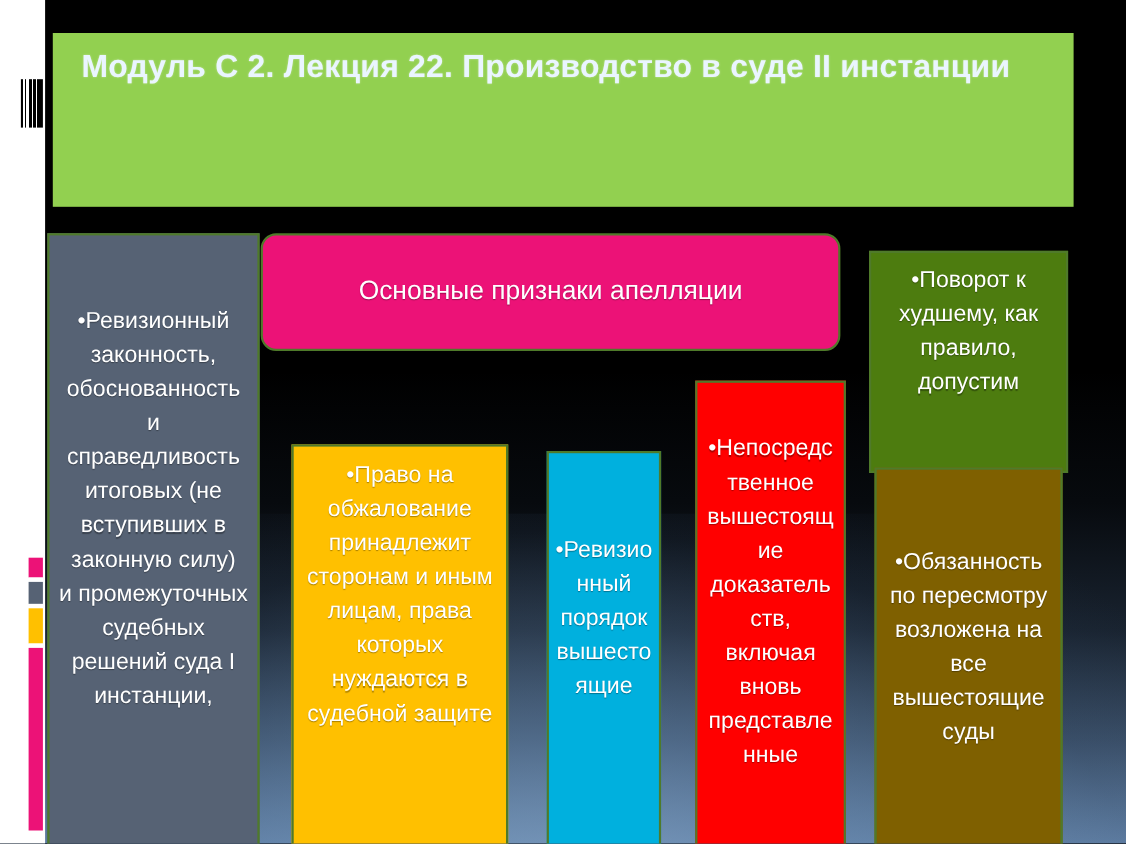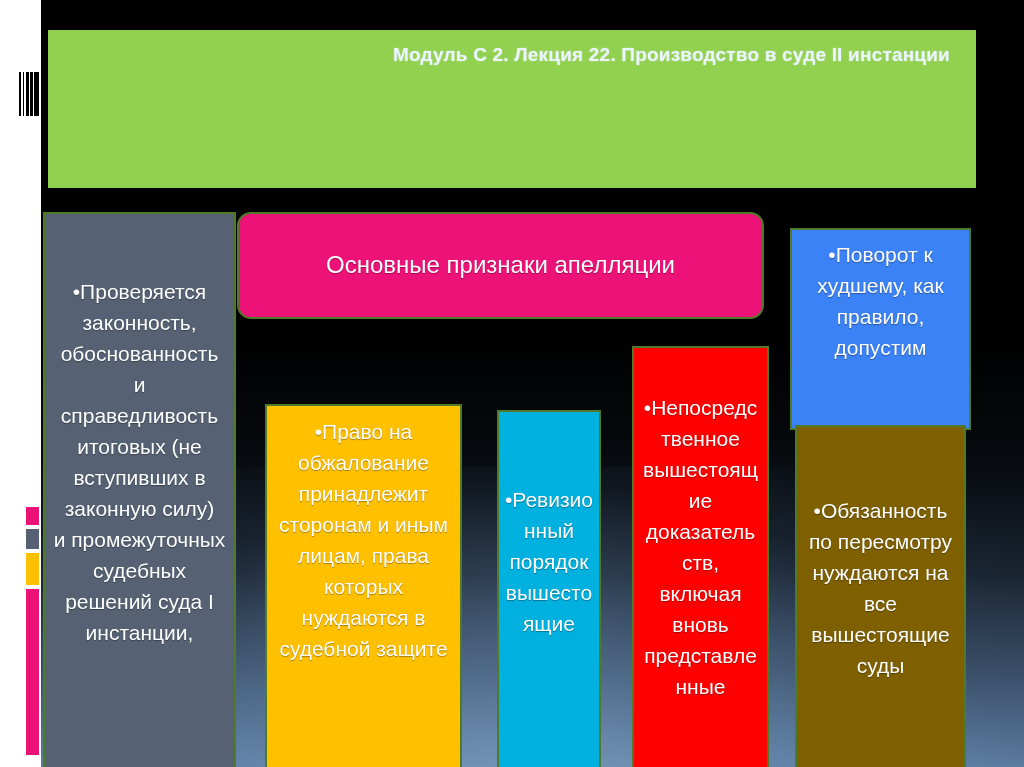--- a/index.html
+++ b/index.html
@@ -90,23 +90,23 @@
     left: 48px;
     top: 30px;
     width: 928px;
     height: 158px;
     background: #92d050;
     box-sizing: border-box;
     padding: 14px 26px 0 26px;
   }
   .title-text {
     color: #eaf5ff;
-    font-size: 19px;
+    font-size: 29px;
     font-weight: bold;
-    text-align: right;
+    text-align: left;
     letter-spacing: 0.2px;
     line-height: 1.2;
     text-shadow: 0 0 2px rgba(255,255,255,0.45);
     white-space: nowrap;
   }
 
   
   .card {
     position: absolute;
     box-sizing: border-box;
@@ -155,21 +155,21 @@
     background: #00b0de;
     padding: 72px 5px 0 5px;
   }
   #card-evidence {
     left: 632px; top: 346px; width: 137px; height: 426px;
     background: #ff0000;
     padding: 44px 7px 0 7px;
   }
   #card-worse-turn {
     left: 790px; top: 228px; width: 181px; height: 202px;
-    background: #3b82f6;
+    background: #4d7c0f;
     padding: 9px 8px 0 8px;
   }
   #card-obligation {
     left: 795px; top: 425px; width: 171px; height: 347px;
     background: #7f6000;
     padding: 68px 7px 0 7px;
   }
 </style>
 </head>
 <body>
@@ -191,21 +191,21 @@
       <span class="sw" style="background: rgb(255, 192, 0); height: 32px;"></span>
       <span class="sw" style="background: rgb(255, 255, 255); height: 4px;"></span>
       <span class="sw" style="background: rgb(236, 18, 119); height: 166px;"></span>
     </div>
 
   <div class="title-box">
     <div class="title-text">Модуль С 2. Лекция 22. Производство в суде II инстанции</div>
   </div>
 
   <div class="card" id="card-legality">
-    <div class="body">•Проверяется законность, обоснованность и справедливость итоговых (не вступивших в законную силу)  и промежуточных судебных решений суда I инстанции,</div>
+    <div class="body">•Ревизионный законность, обоснованность и справедливость итоговых (не вступивших в законную силу)  и промежуточных судебных решений суда I инстанции,</div>
   </div>
 
   <div class="card" id="card-heading">
     <div class="body">Основные признаки апелляции</div>
   </div>
 
   <div class="card" id="card-appeal-right">
     <div class="body">•Право на обжалование принадлежит сторонам и иным лицам, права которых нуждаются в судебной защите</div>
   </div>
 
@@ -215,16 +215,16 @@
 
   <div class="card" id="card-evidence">
     <div class="body">•Непосредственное вышестоящие доказательств, включая вновь представленные</div>
   </div>
 
   <div class="card" id="card-worse-turn">
     <div class="body">•Поворот к худшему, как правило, допустим</div>
   </div>
 
   <div class="card" id="card-obligation">
-    <div class="body">•Обязанность по пересмотру нуждаются на все вышестоящие суды</div>
+    <div class="body">•Обязанность по пересмотру возложена на все вышестоящие суды</div>
   </div>
 
 </div>
 
 </body></html>

